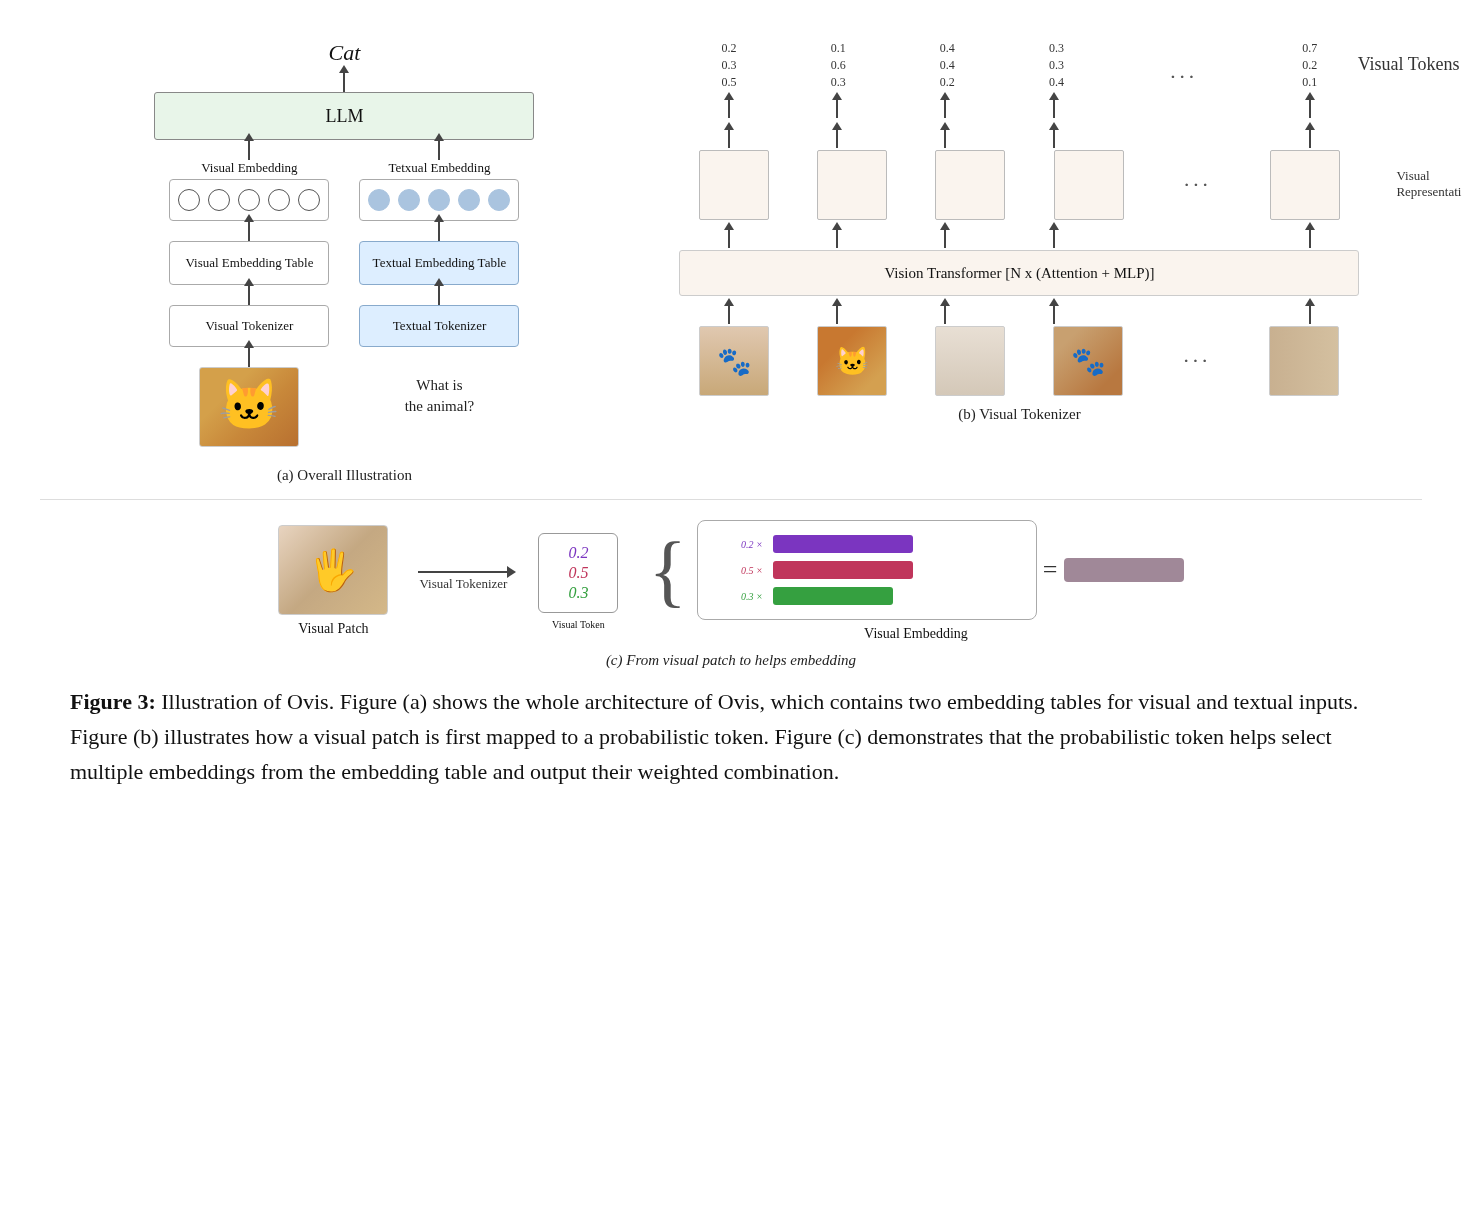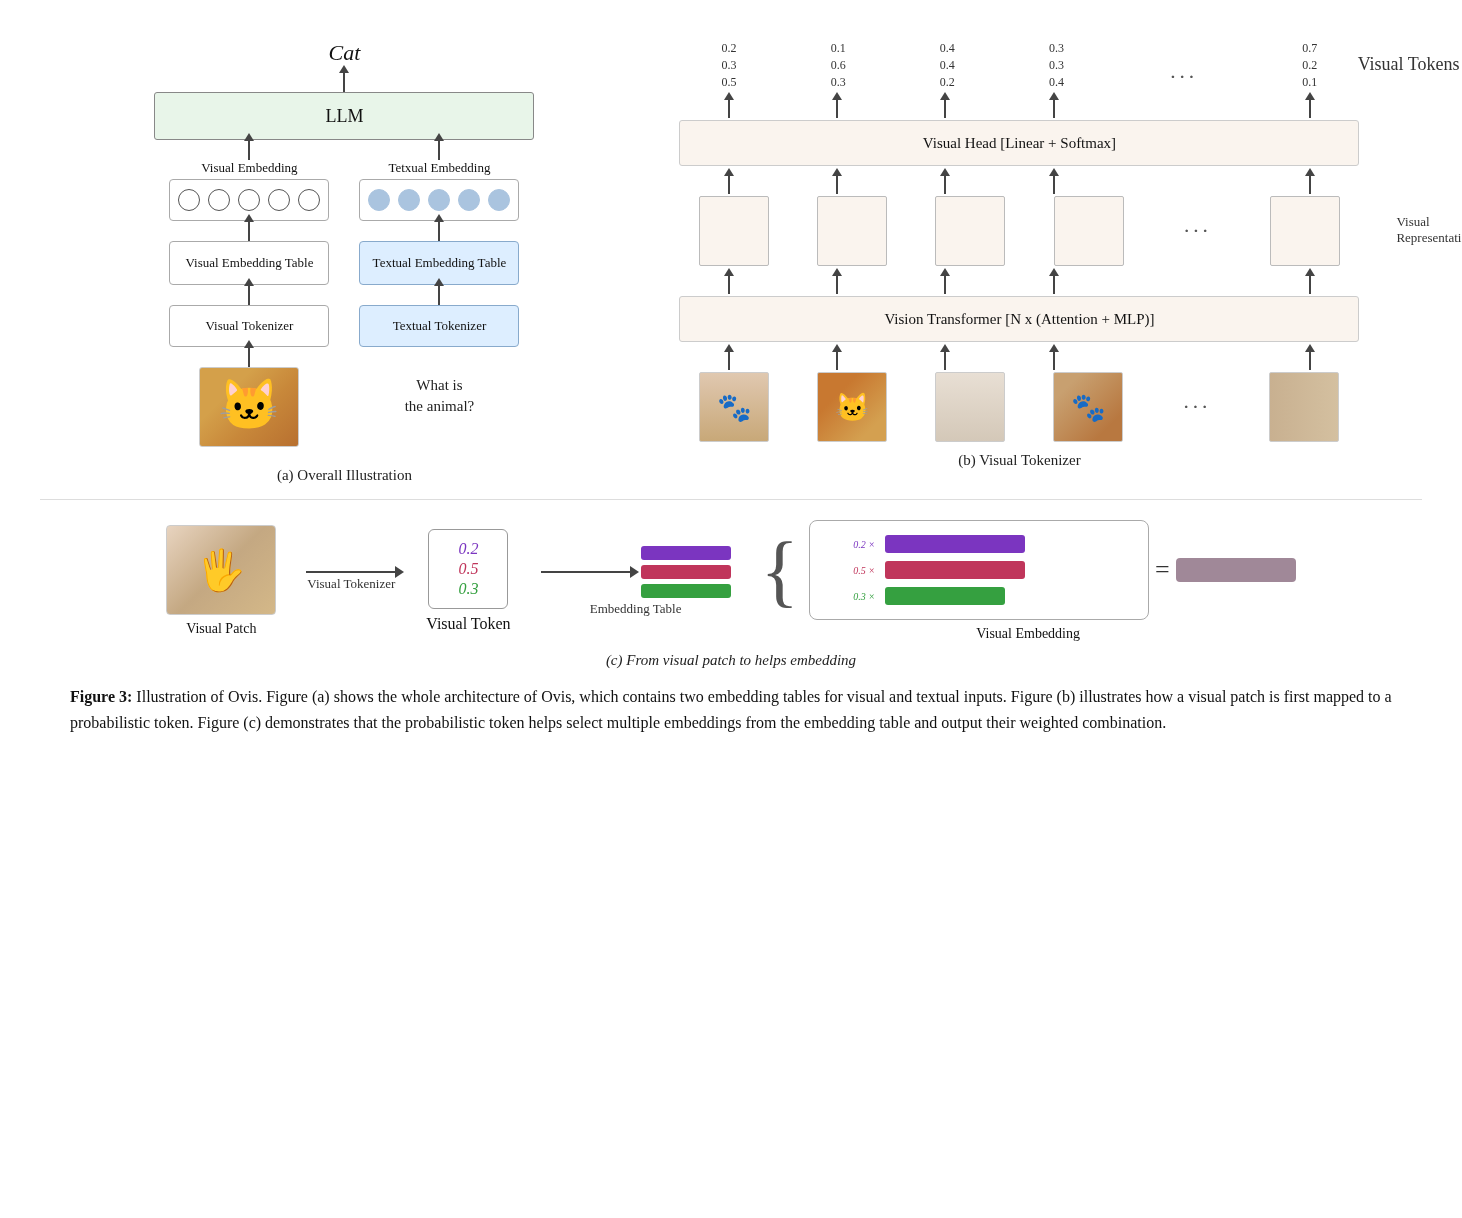--- a/index.html
+++ b/index.html
@@ -335,21 +335,21 @@
     .final-bar {
       height: 24px;
       width: 120px;
       background: #a08898;
       border-radius: 4px;
     }
 
     
     .figure-caption {
       padding: 10px 30px;
-      font-size: 16px;
+      font-size: 22px;
       line-height: 1.6;
       color: #111;
     }
 
     .figure-caption-title {
       font-weight: bold;
     }
 
     .small-arrow-up {
       width: 2px;
@@ -556,23 +556,20 @@
               <div class="arrow-head-up"></div>
               <div class="arrow-shaft"></div>
             </div>
           <div style="width:50px;"></div>
           <div class="single-up-arrow">
               <div class="arrow-head-up"></div>
               <div class="arrow-shaft"></div>
             </div>
         </div>
 
-        <div class="visual-head-box">
-          <span>Visual Head [Linear + Softmax]</span>
-        </div>
 
         <div style="display:flex; flex-direction:row; gap:10px; width:680px; justify-content:space-around; margin:2px 0;">
           <div class="single-up-arrow">
               <div class="arrow-head-up"></div>
               <div class="arrow-shaft"></div>
             </div>
           <div class="single-up-arrow">
               <div class="arrow-head-up"></div>
               <div class="arrow-shaft"></div>
             </div>
@@ -683,37 +680,23 @@
         </div>
         <div class="long-arrow-label">Visual Tokenizer</div>
       </div>
 
       <div style="display:flex; flex-direction:column; align-items:center; gap:6px;">
         <div class="visual-token-box">
           <span class="token-val purple">0.2</span>
           <span class="token-val red">0.5</span>
           <span class="token-val green">0.3</span>
         </div>
-        <div style="font-size:16px;">Visual Token</div>
+        <div style="font-size:10px;">Visual Token</div>
       </div>
 
-      <div class="c-arrow-section">
-        <div style="display:flex; flex-direction:row; align-items:center; gap:10px;">
-          <div class="long-arrow-right">
-            <div class="long-arrow-line"></div>
-          </div>
-
-          <div class="embed-bars-stack">
-            <div class="embed-bar purple"></div>
-            <div class="embed-bar red"></div>
-            <div class="embed-bar green"></div>
-          </div>
-        </div>
-        <div class="long-arrow-label">Embedding Table</div>
-      </div>
 
       <div style="display:flex; flex-direction:column; align-items:center; gap:6px;">
         <div style="display:flex; flex-direction:row; align-items:center; gap:6px;">
 
           <div style="font-size:80px; color:#555; font-weight:100; line-height:1; margin-right:4px;">{</div>
           <div class="embed-result-box">
             <div class="embed-result-row">
               <span class="result-multiplier purple">0.2 ×</span>
               <div class="result-bar purple"></div>
             </div>

